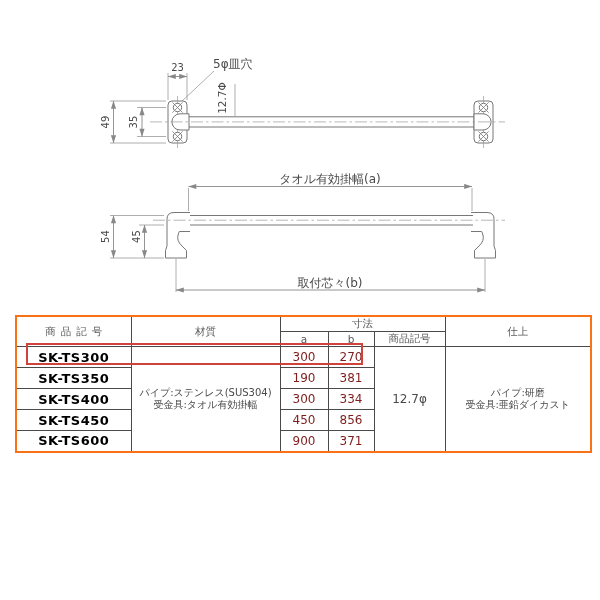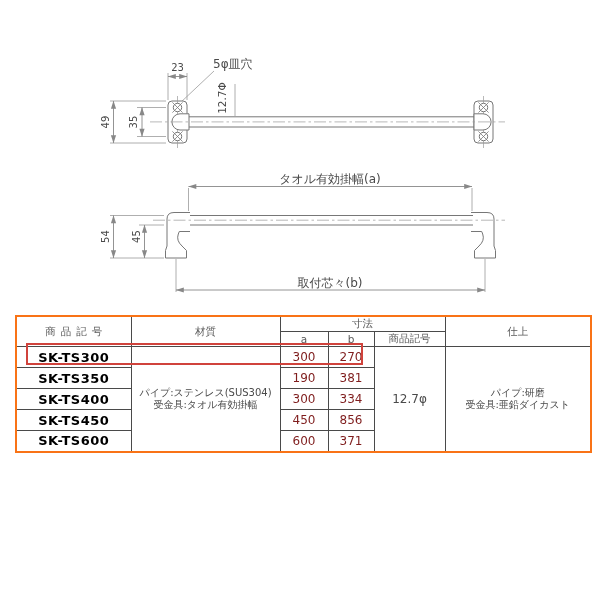--- a/index.html
+++ b/index.html
@@ -180,21 +180,21 @@
         <td class="val">300</td>
         <td class="val">334</td>
       </tr>
       <tr class="drow">
         <td class="code">SK-TS450</td>
         <td class="val">450</td>
         <td class="val">856</td>
       </tr>
       <tr class="drow">
         <td class="code">SK-TS600</td>
-        <td class="val">600</td>
+        <td class="val">900</td>
         <td class="val">371</td>
       </tr>
     </tbody>
   </table>
 
   <div id="highlight-box"></div>
 
 </div>
 
 </body></html>

